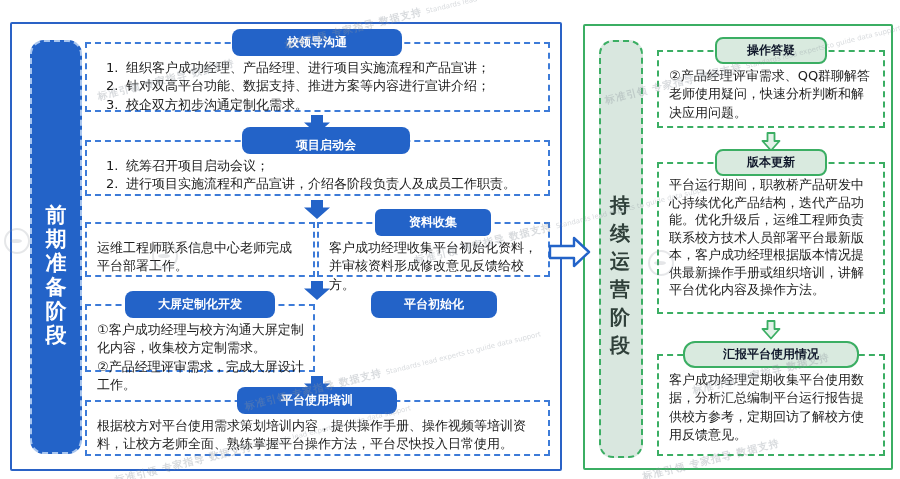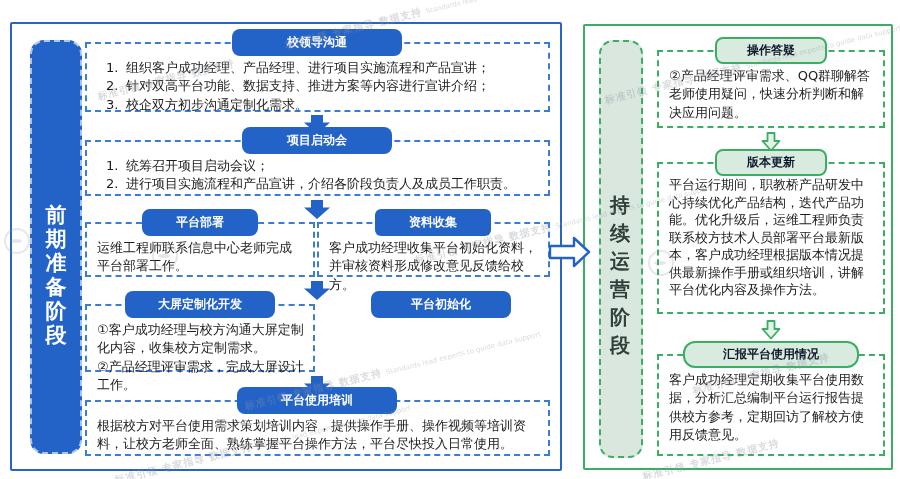--- a/index.html
+++ b/index.html
@@ -71,59 +71,56 @@
           <span class="txt">针对双高平台功能、数据支持、推进方案等内容进行宣讲介绍；</span>
         </div>
       <div class="row">
           <span class="num">3.</span>
           <span class="txt">校企双方初步沟通定制化需求。</span>
         </div>
     </div>
 
     <div class="arrow-down" style="left:292px;top:91px;"></div>
 
-    <div class="pill pill-blue" style="left:230px;top:103px;width:150px;">
+    <div class="pill pill-blue" style="left:230px;top:103px;width:168px;align-items:flex-end;">
         <span>项目启动会</span>
       </div>
     <div class="dbox" style="left:73px;top:116px;width:465px;height:56px;">
       <div class="row">
           <span class="num">1.</span>
           <span class="txt">统筹召开项目启动会议；</span>
         </div>
       <div class="row">
           <span class="num">2.</span>
           <span class="txt">进行项目实施流程和产品宣讲，介绍各阶段负责人及成员工作职责。</span>
         </div>
     </div>
 
     <div class="arrow-down" style="left:292px;top:176px;"></div>
 
-    <div class="pill pill-blue" style="left:130px;top:185px;width:116px;">
-        <span>平台部署</span>
-      </div>
     <div class="dbox" style="left:73px;top:198px;width:230px;height:55px;">
       <div class="plain">运维工程师联系信息中心老师完成平台部署工作。</div>
     </div>
     <div class="pill pill-blue" style="left:363px;top:185px;width:116px;border-radius:6px;">
         <span>资料收集</span>
       </div>
     <div class="dbox" style="left:305px;top:198px;width:233px;height:55px;">
       <div class="plain">客户成功经理收集平台初始化资料，并审核资料形成修改意见反馈给校方。</div>
     </div>
 
     <div class="arrow-down" style="left:292px;top:257px;"></div>
 
     <div class="pill pill-blue" style="left:113px;top:267px;width:150px;">
         <span>大屏定制化开发</span>
       </div>
     <div class="dbox" style="left:73px;top:280px;width:230px;height:68px;">
       <div class="plain">①客户成功经理与校方沟通大屏定制化内容，收集校方定制需求。</div>
       <div class="plain">②产品经理评审需求，完成大屏设计工作。</div>
     </div>
-    <div class="pill pill-blue" style="left:359px;top:267px;width:140px;">
+    <div class="pill pill-blue" style="left:359px;top:267px;width:126px;">
         <span>平台初始化</span>
       </div>
 
     <div class="arrow-down" style="left:292px;top:352px;"></div>
 
     <div class="pill pill-blue" style="left:225px;top:363px;width:160px;">
         <span>平台使用培训</span>
       </div>
     <div class="dbox" style="left:73px;top:376px;width:465px;height:56px;">
       <div class="plain">根据校方对平台使用需求策划培训内容，提供操作手册、操作视频等培训资料，让校方老师全面、熟练掌握平台操作方法，平台尽快投入日常使用。</div>

